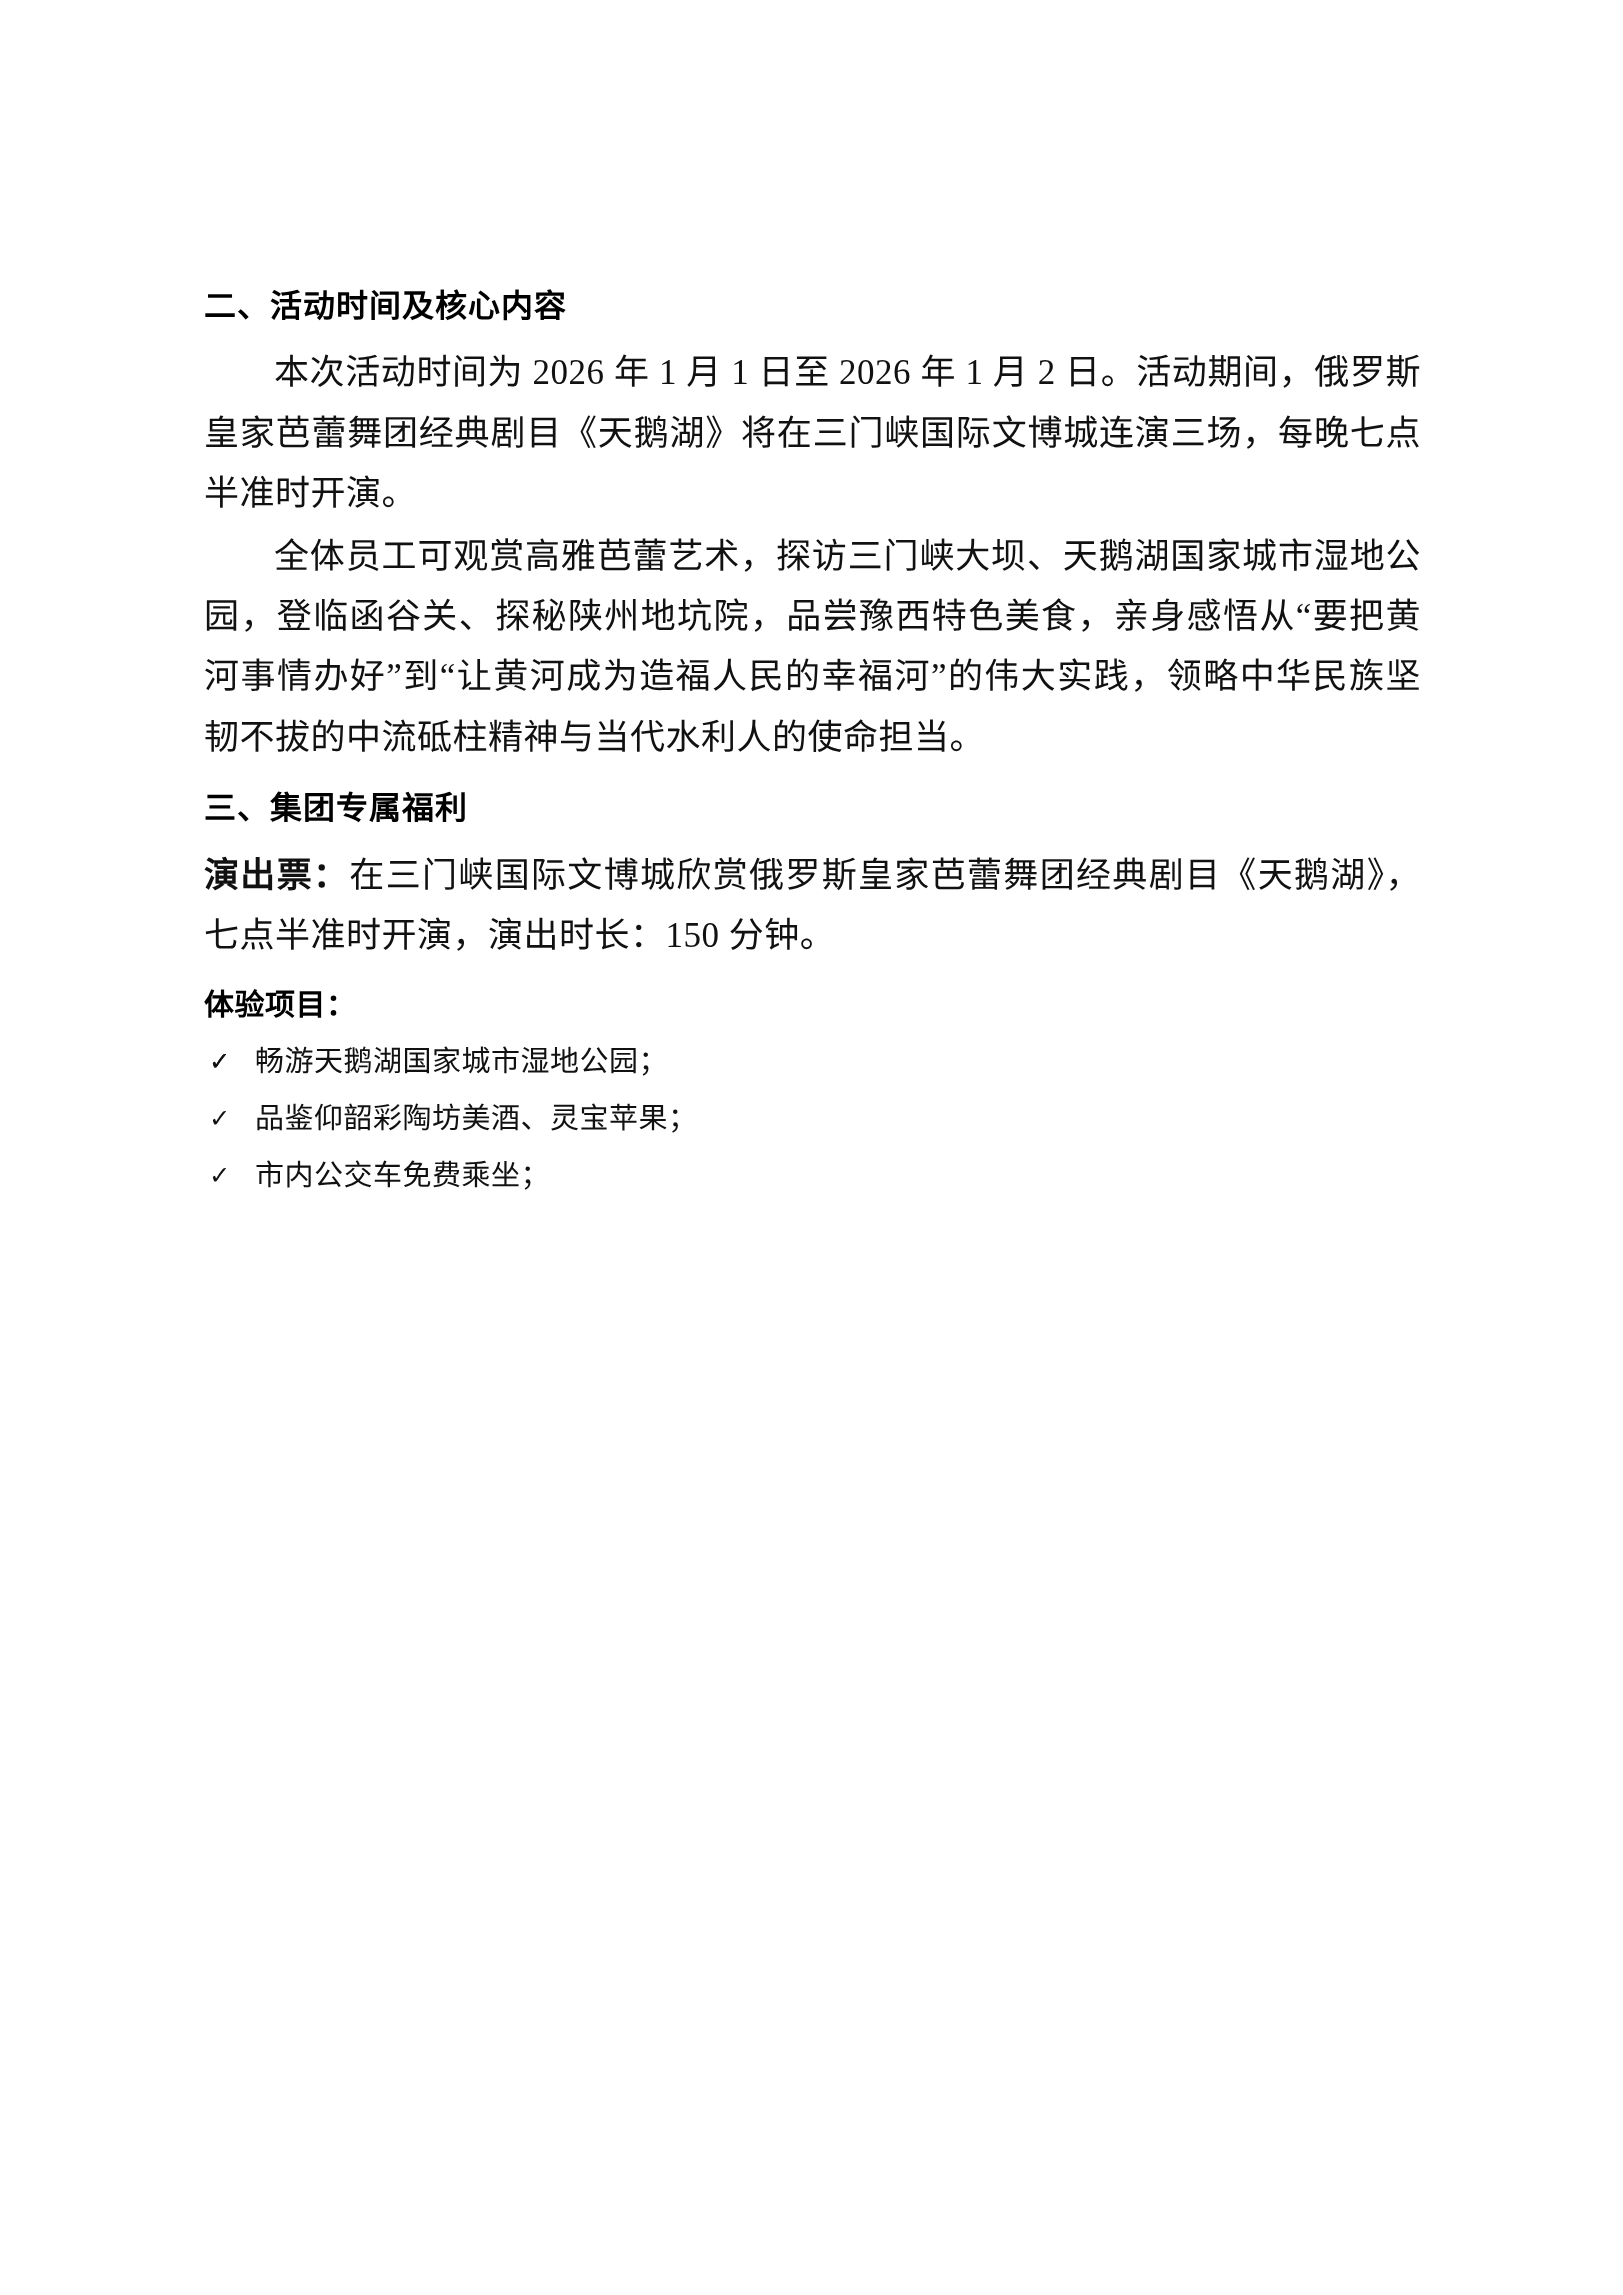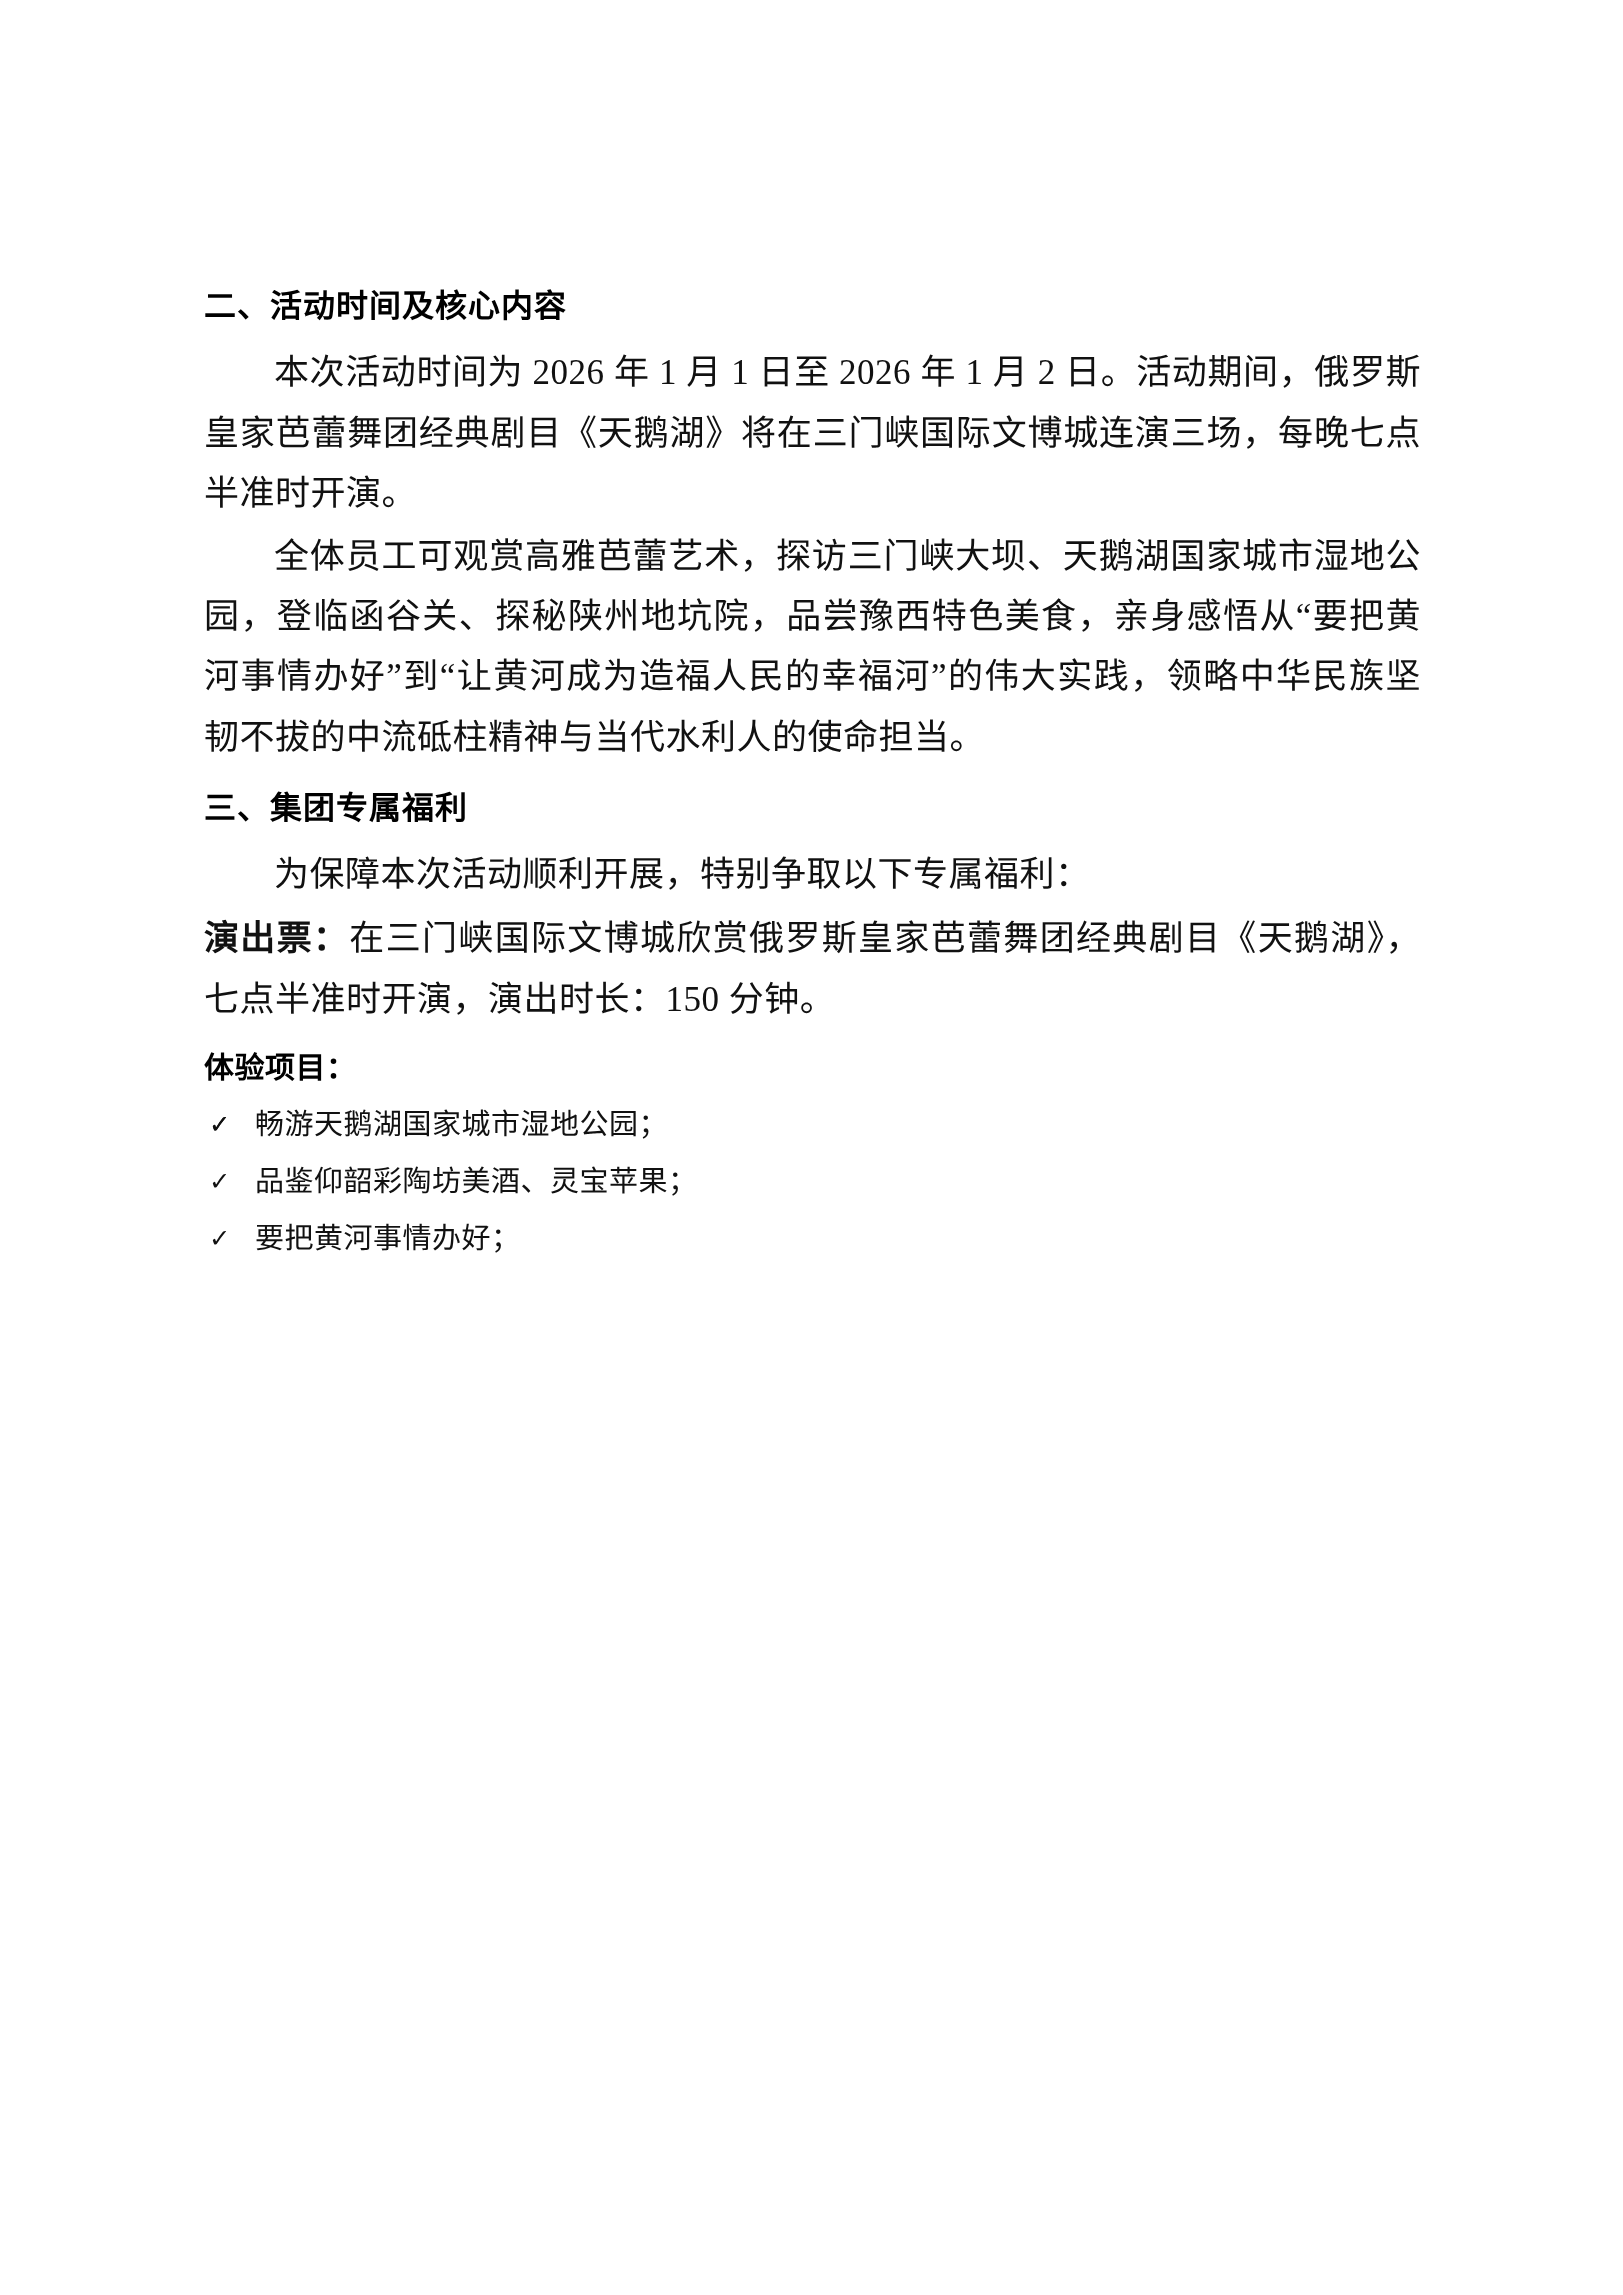--- a/index.html
+++ b/index.html
@@ -95,39 +95,38 @@
   <div class="doc-body">
 
     <h2 class="section-heading">二、活动时间及核心内容</h2>
 
     <p class="para">本次活动时间为 2026 年 1 月 1 日至 2026 年 1 月 2 日。活动期间，俄罗斯皇家芭蕾舞团经典剧目《天鹅湖》将在三门峡国际文博城连演三场，每晚七点半准时开演。</p>
 
     <p class="para">全体员工可观赏高雅芭蕾艺术，探访三门峡大坝、天鹅湖国家城市湿地公园，登临函谷关、探秘陕州地坑院，品尝豫西特色美食，亲身感悟从“要把黄河事情办好”到“让黄河成为造福人民的幸福河”的伟大实践，领略中华民族坚韧不拔的中流砥柱精神与当代水利人的使命担当。</p>
 
     <h2 class="section-heading second">三、集团专属福利</h2>
 
-    <p class="para">为保障本次活动顺利开展，特别争取以下专属福利：</p>
 
     <p class="para no-indent"><span class="label-bold">演出票：</span><span>在三门峡国际文博城欣赏俄罗斯皇家芭蕾舞团经典剧目《天鹅湖》，七点半准时开演，演出时长：150 分钟。</span></p>
 
     <p class="sub-label">体验项目：</p>
 
     <ul class="check-list">
       <li>
         <span class="tick">✓</span>
       </li>
       <li>
         <span class="tick">✓</span>
         <span>畅游天鹅湖国家城市湿地公园；</span>
       </li>
       <li>
         <span class="tick">✓</span>
         <span>品鉴仰韶彩陶坊美酒、灵宝苹果；</span>
       </li>
       <li>
         <span class="tick">✓</span>
-        <span>要把黄河事情办好；</span>
+        <span>市内公交车免费乘坐；</span>
       </li>
     </ul>
 
   </div>
 </div>
 
 
 </body></html>

